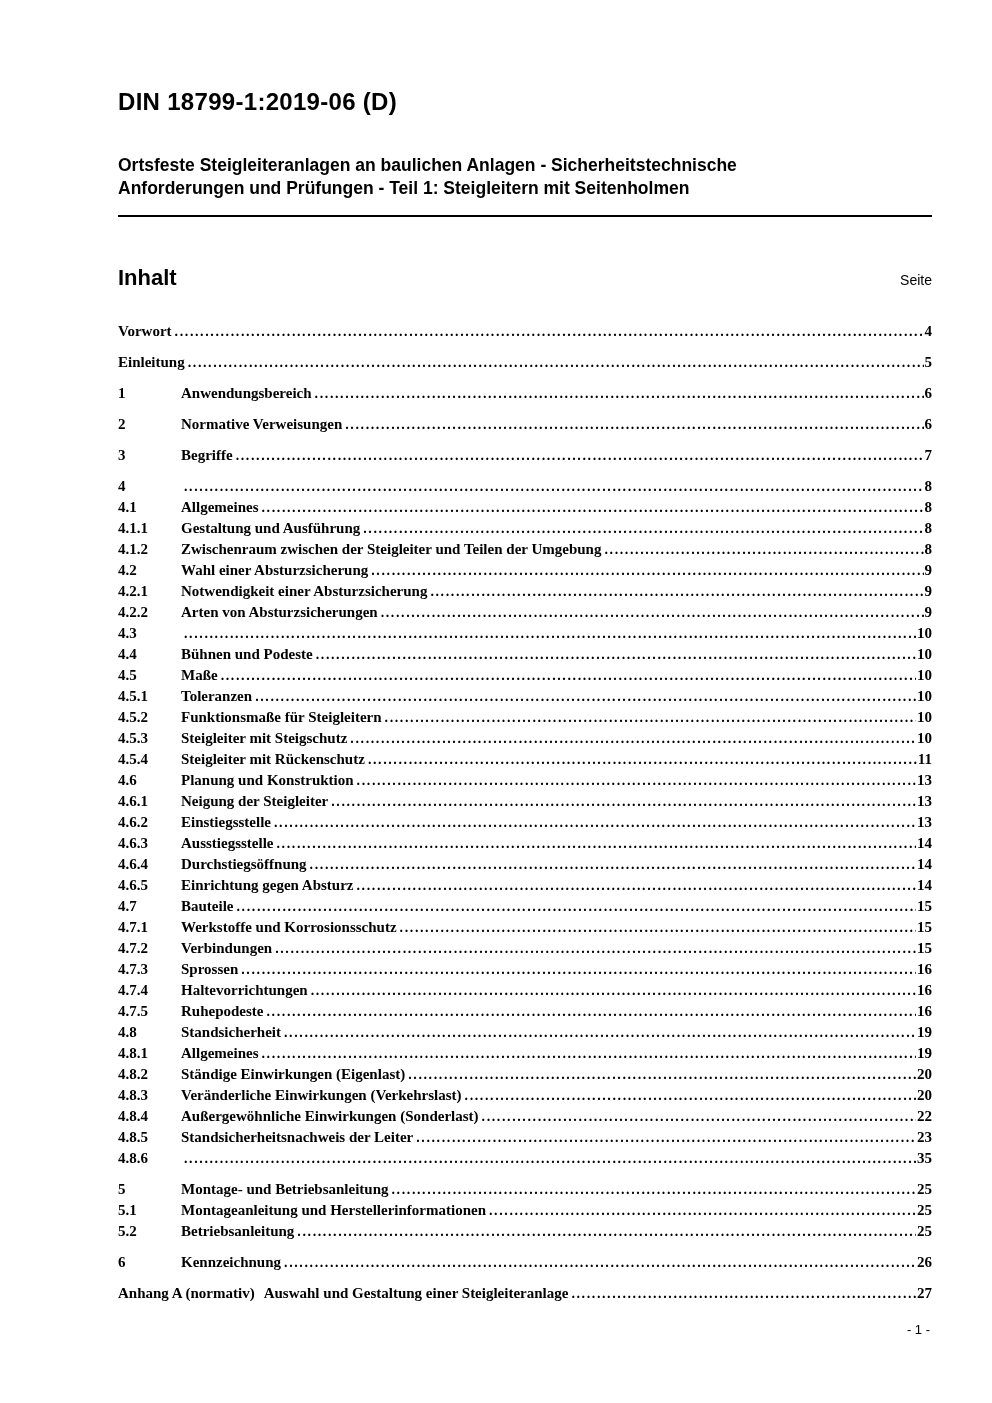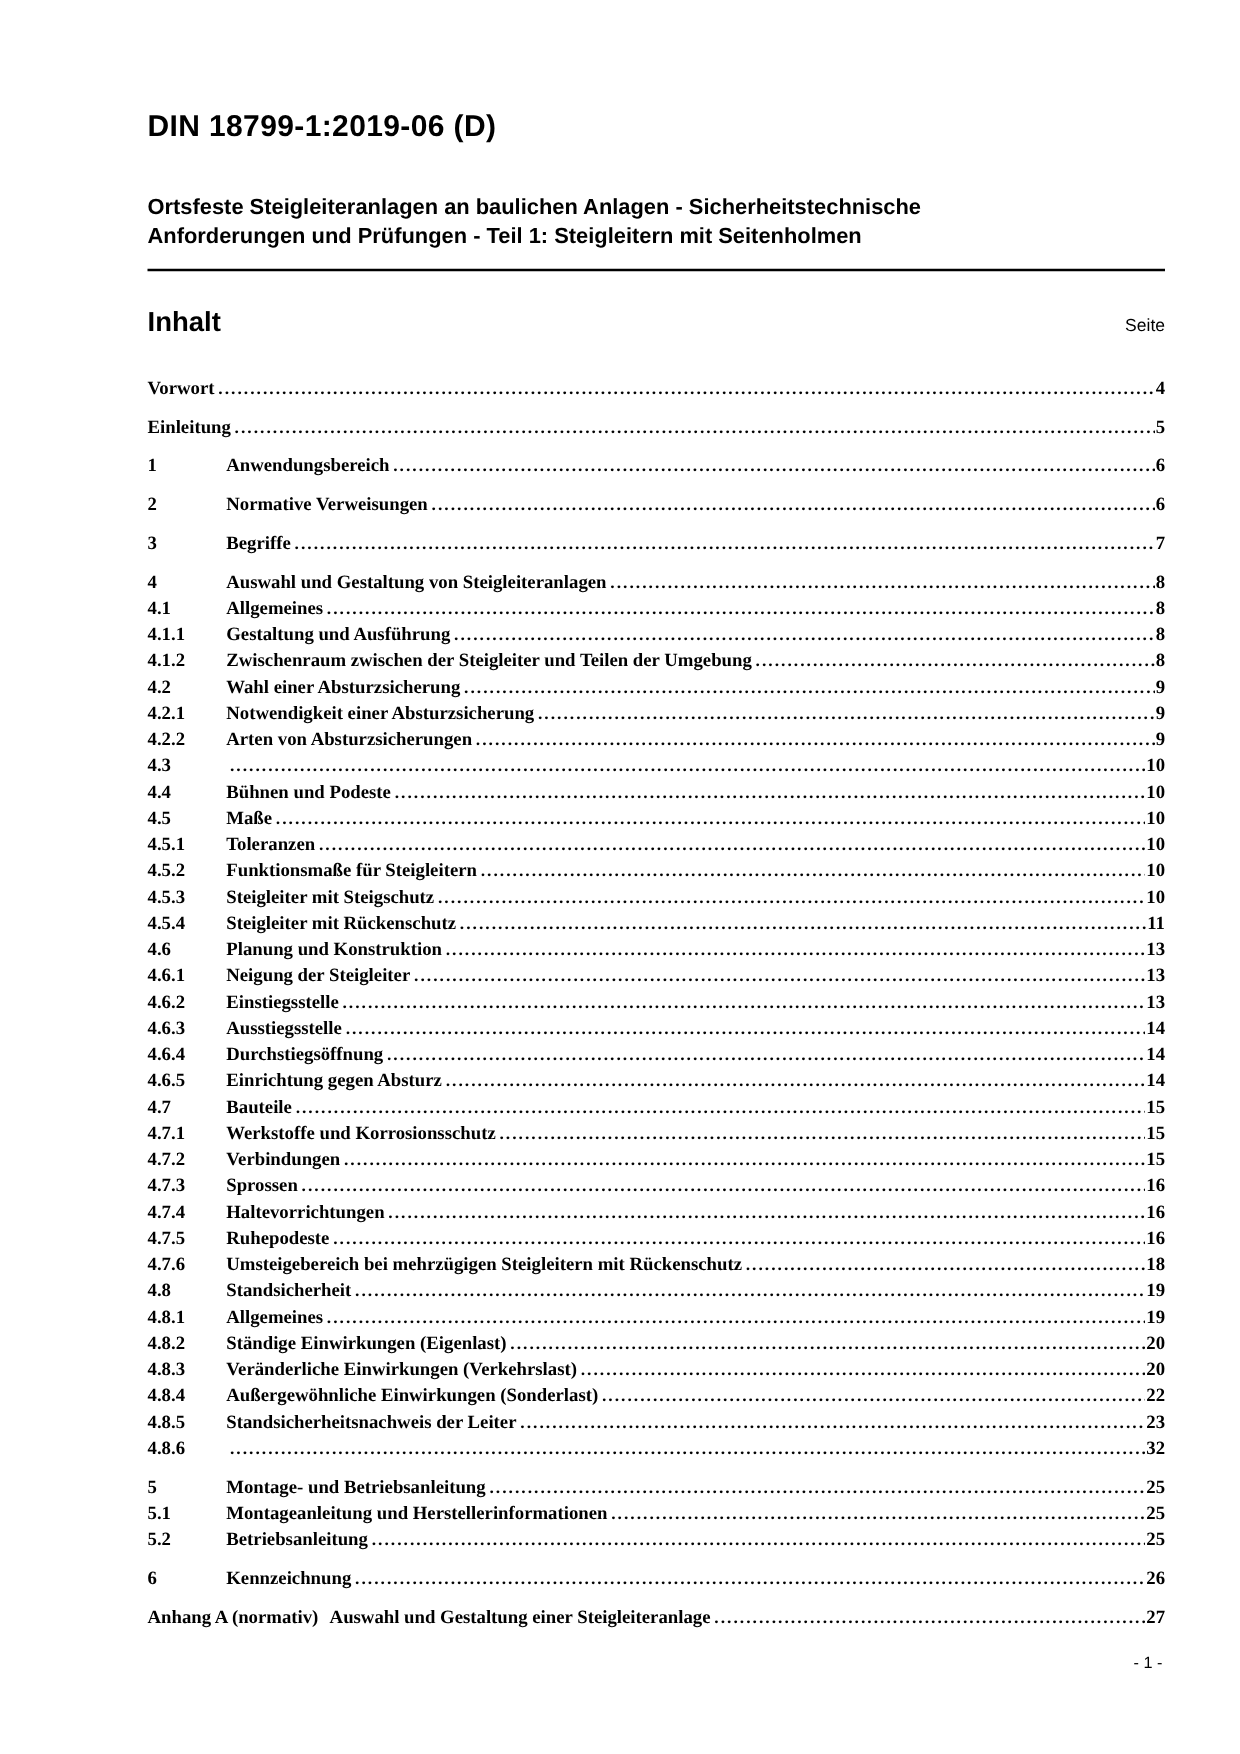--- a/index.html
+++ b/index.html
@@ -38,21 +38,21 @@
   .header-rule {
     height: 0;
     border: 0;
     border-top: 2px solid #000000;
     margin: 7px 0 0 0;
   }
   .toc-head {
     display: flex;
     justify-content: space-between;
     align-items: baseline;
-    margin-top: 28px;
+    margin-top: 48px;
   }
   .toc-heading {
     font-family: "Liberation Sans", sans-serif;
     font-weight: bold;
     font-size: 22px;
     line-height: 26px;
   }
   .seite-label {
     font-family: "Liberation Sans", sans-serif;
     font-weight: normal;
@@ -154,21 +154,20 @@
         <span class="toc-page">6</span>
       </div>
       <div class="toc-row group">
         <span class="toc-num">3</span>
         <span class="toc-title">Begriffe</span>
         <span class="toc-dots"></span>
         <span class="toc-page">7</span>
       </div>
       <div class="toc-row group">
         <span class="toc-num">4</span>
-        <span class="toc-title">Auswahl und Gestaltung von Steigleiteranlagen</span>
         <span class="toc-dots"></span>
         <span class="toc-page">8</span>
       </div>
       <div class="toc-row">
         <span class="toc-num">4.1</span>
         <span class="toc-title">Allgemeines</span>
         <span class="toc-dots"></span>
         <span class="toc-page">8</span>
       </div>
       <div class="toc-row">
@@ -308,26 +307,20 @@
         <span class="toc-dots"></span>
         <span class="toc-page">16</span>
       </div>
       <div class="toc-row">
         <span class="toc-num">4.7.5</span>
         <span class="toc-title">Ruhepodeste</span>
         <span class="toc-dots"></span>
         <span class="toc-page">16</span>
       </div>
       <div class="toc-row">
-        <span class="toc-num">4.7.6</span>
-        <span class="toc-title">Umsteigebereich bei mehrzügigen Steigleitern mit Rückenschutz</span>
-        <span class="toc-dots"></span>
-        <span class="toc-page">18</span>
-      </div>
-      <div class="toc-row">
         <span class="toc-num">4.8</span>
         <span class="toc-title">Standsicherheit</span>
         <span class="toc-dots"></span>
         <span class="toc-page">19</span>
       </div>
       <div class="toc-row">
         <span class="toc-num">4.8.1</span>
         <span class="toc-title">Allgemeines</span>
         <span class="toc-dots"></span>
         <span class="toc-page">19</span>
@@ -352,21 +345,21 @@
       </div>
       <div class="toc-row">
         <span class="toc-num">4.8.5</span>
         <span class="toc-title">Standsicherheitsnachweis der Leiter</span>
         <span class="toc-dots"></span>
         <span class="toc-page">23</span>
       </div>
       <div class="toc-row">
         <span class="toc-num">4.8.6</span>
         <span class="toc-dots"></span>
-        <span class="toc-page">32</span>
+        <span class="toc-page">35</span>
       </div>
       <div class="toc-row group">
         <span class="toc-num">5</span>
         <span class="toc-title">Montage- und Betriebsanleitung</span>
         <span class="toc-dots"></span>
         <span class="toc-page">25</span>
       </div>
       <div class="toc-row">
         <span class="toc-num">5.1</span>
         <span class="toc-title">Montageanleitung und Herstellerinformationen</span>

